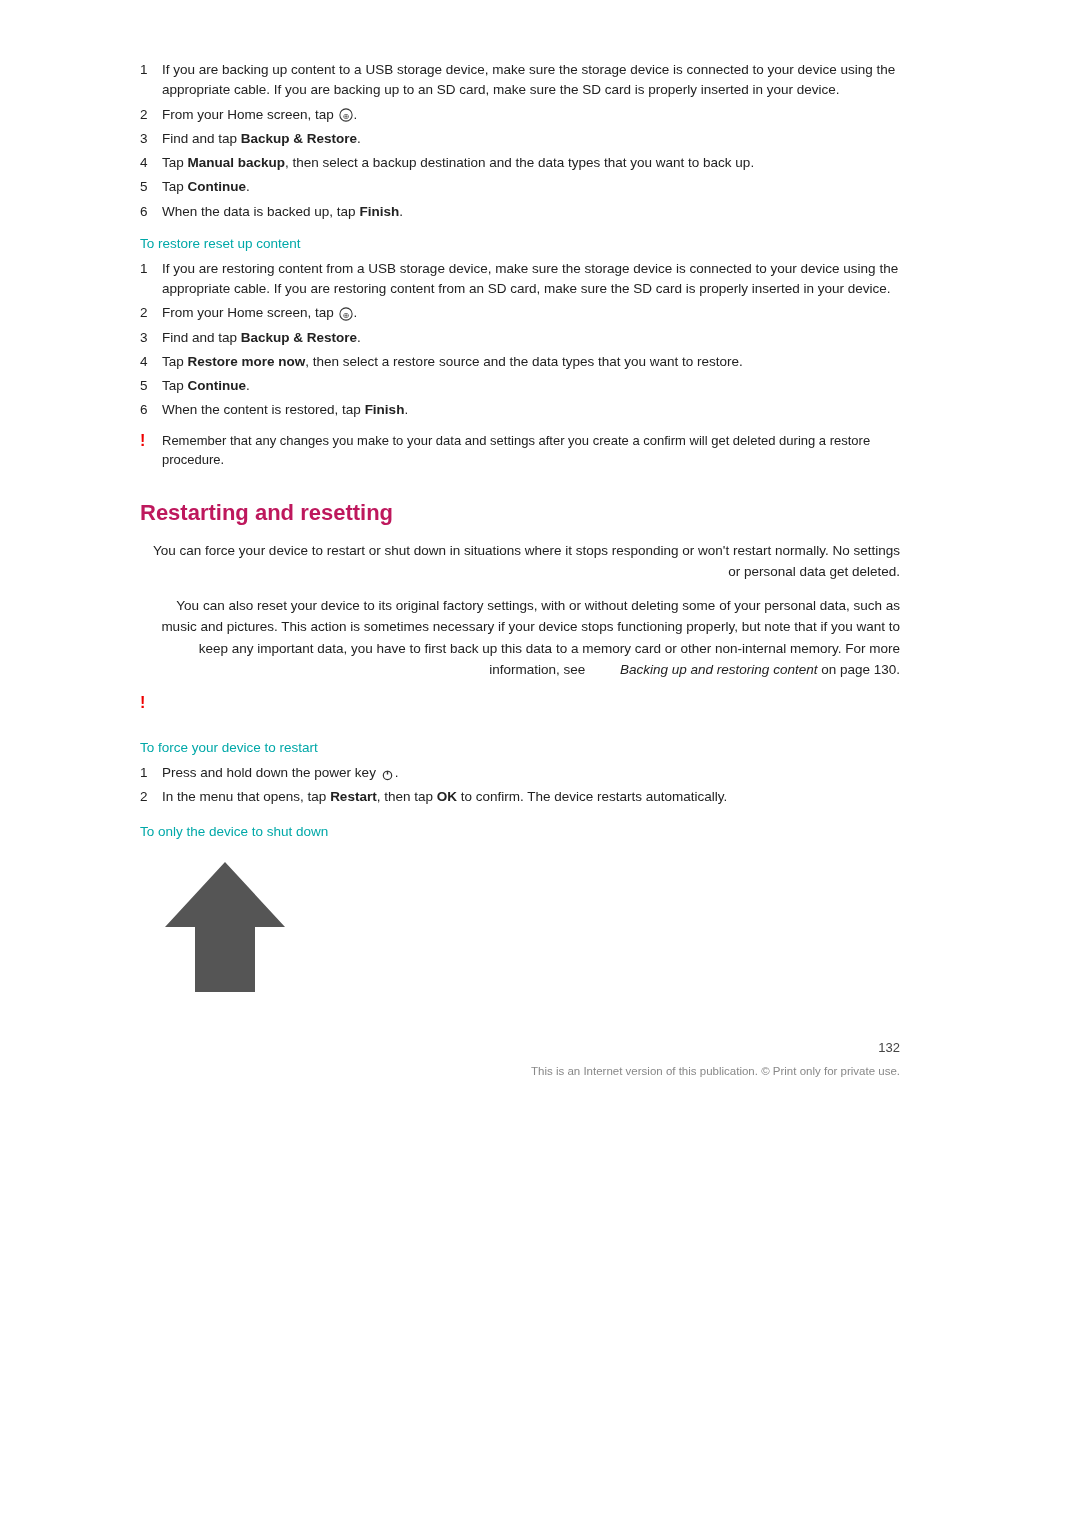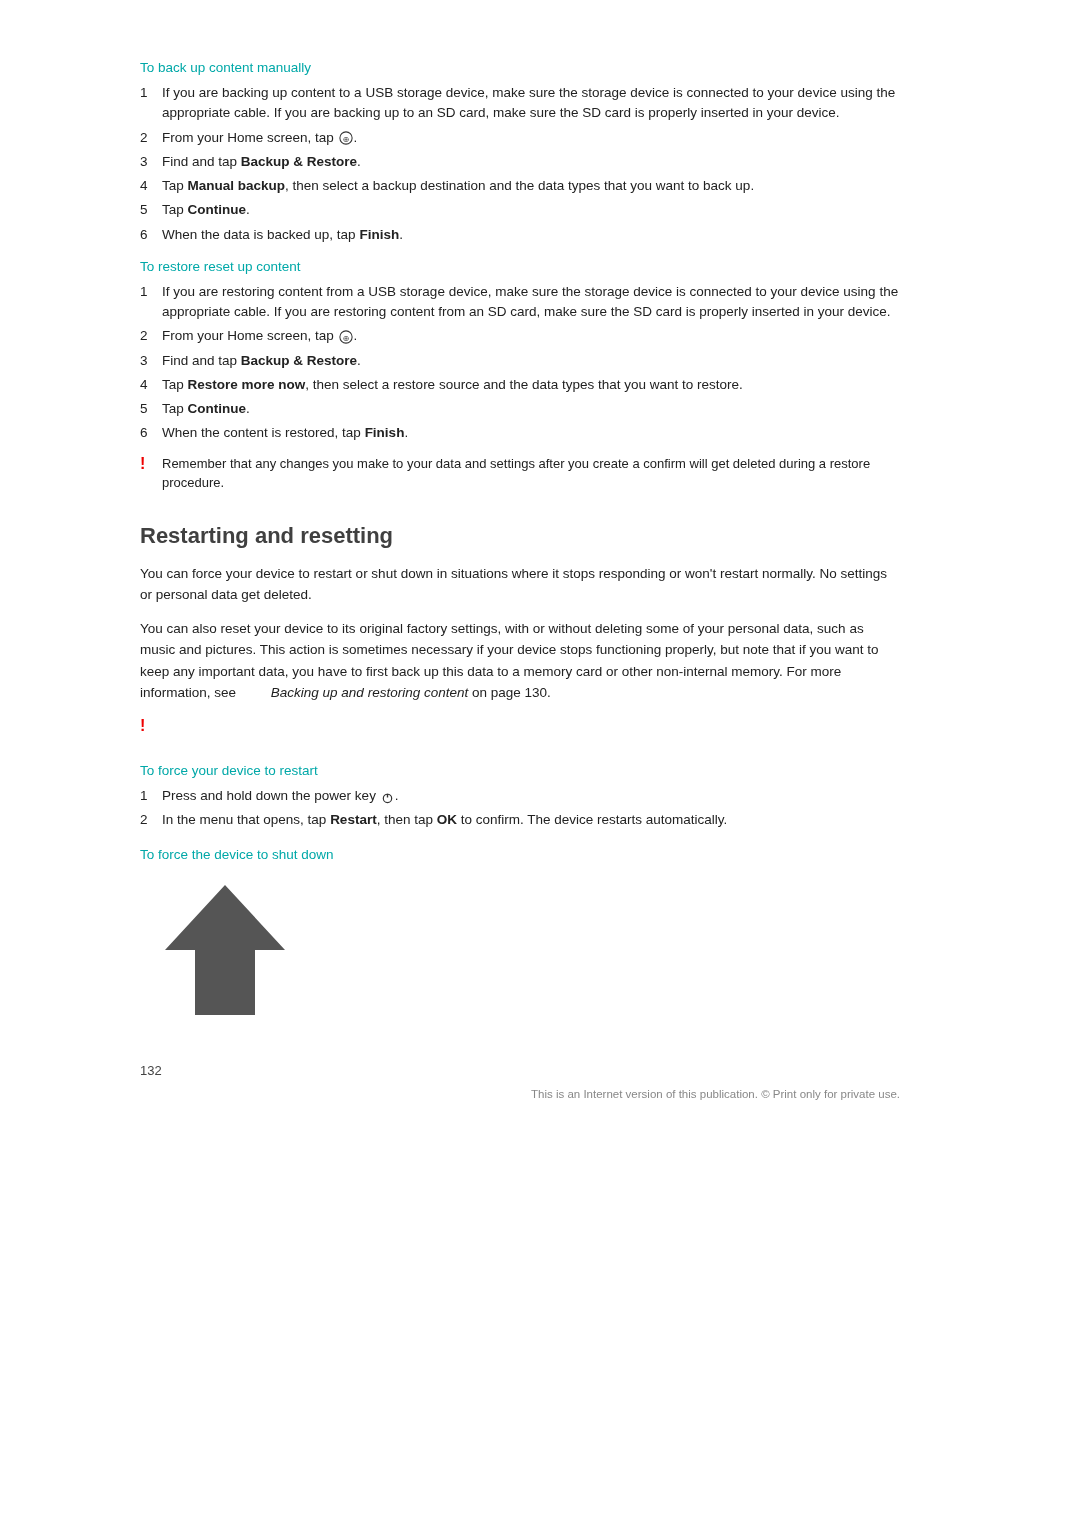--- a/index.html
+++ b/index.html
@@ -61,40 +61,41 @@
       margin-top: 1px;
     }
     .note-text {
       font-size: 13px;
       line-height: 1.5;
       color: #222;
     }
     .main-heading {
       font-size: 22px;
       font-weight: bold;
-      color: #404040;
+      color: #be185d;
       margin: 30px 0 14px 0;
       border-top: none;
     }
     .body-para {
       font-size: 13.5px;
       line-height: 1.6;
       color: #222;
       margin-bottom: 12px;
+      text-align: right;
     }
     .italic {
       font-style: italic;
       margin-left: 31px;
     }
     .bold {
       font-weight: bold;
       text-align: center;
     }
     .page-number {
-      text-align: left;
+      text-align: right;
       font-size: 13px;
       color: #444;
       margin-top: 40px;
     }
     .footer {
       text-align: right;
       font-size: 11.5px;
       color: #888;
       margin-top: 10px;
     }
@@ -133,21 +134,20 @@
     .sub-section {
       margin-bottom: 14px;
     }
   </style>
 </head>
 <body>
 
 <div class="page">
 
   <div class="sub-section">
-    <div class="section-heading">To back up content manually</div>
     <ol class="numbered-list">
       <li>
         <span class="num">1</span>
         <span class="content">If you are backing up content to a USB storage device, make sure the storage device is connected to your device using the appropriate cable. If you are backing up to an SD card, make sure the SD card is properly inserted in your device.</span>
       </li>
       <li>
         <span class="num">2</span>
         <span class="content">From your Home screen, tap <span class="home-icon"><svg viewBox="0 0 16 16" xmlns="http://www.w3.org/2000/svg">
                 <circle cx="8" cy="8" r="7" fill="none" stroke="#333" stroke-width="1.2"></circle>
                 <text x="8" y="12" text-anchor="middle" font-size="9" fill="#333">⊕</text>
@@ -231,21 +231,21 @@
                 <circle cx="7" cy="8" r="4.5" fill="none" stroke="#333" stroke-width="1.3"></circle>
                 <line x1="7" y1="3" x2="7" y2="7" stroke="#333" stroke-width="1.5"></line>
               </svg></span>.</span>
       </li>
       <li>
         <span class="num">2</span>
         <span class="content">In the menu that opens, tap <span class="bold">Restart</span>, then tap <span class="bold">OK</span> to confirm. The device restarts automatically.</span>
       </li>
     </ol>
 
-    <div class="section-heading">To force the device to shut down</div>
+    <div class="section-heading">To only the device to shut down</div>
 
     <div class="arrow-img">
       <svg viewBox="0 0 130 140" xmlns="http://www.w3.org/2000/svg" width="130" height="140">
 
         <polygon points="65,5 125,70 95,70 95,135 35,135 35,70 5,70" fill="#555"></polygon>
       </svg>
     </div>
   </div>
 
   <div class="page-number">132</div>

